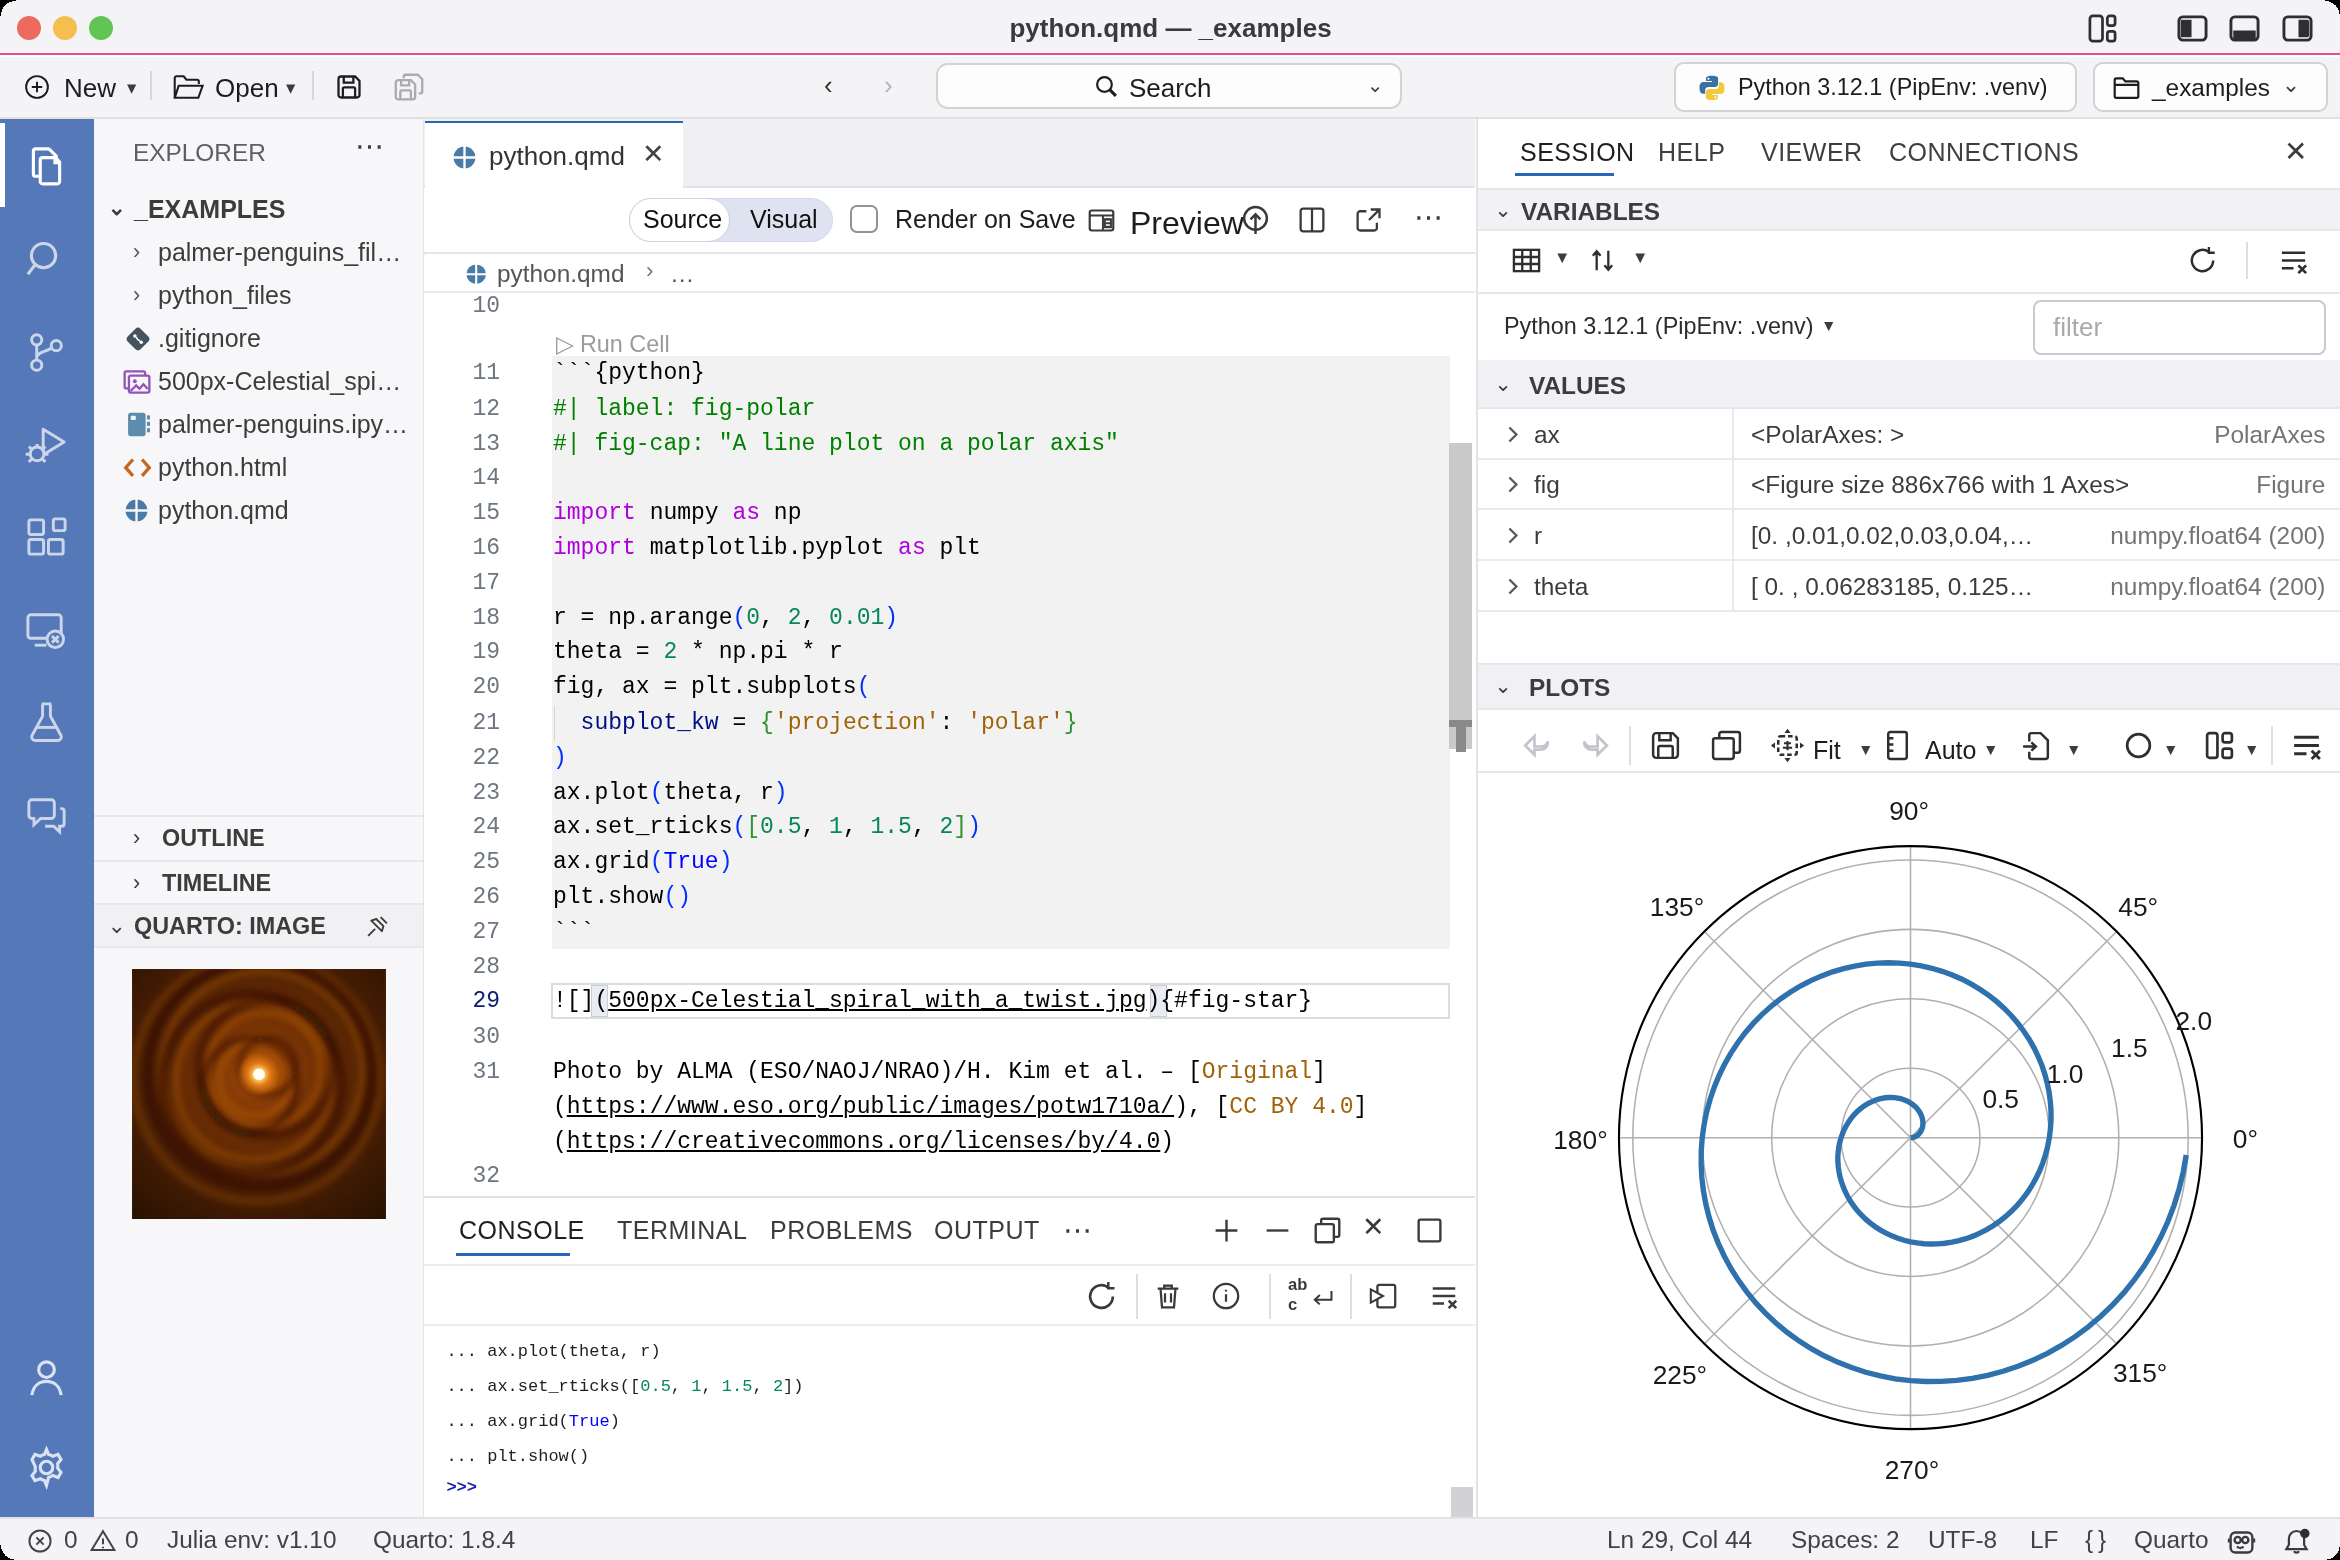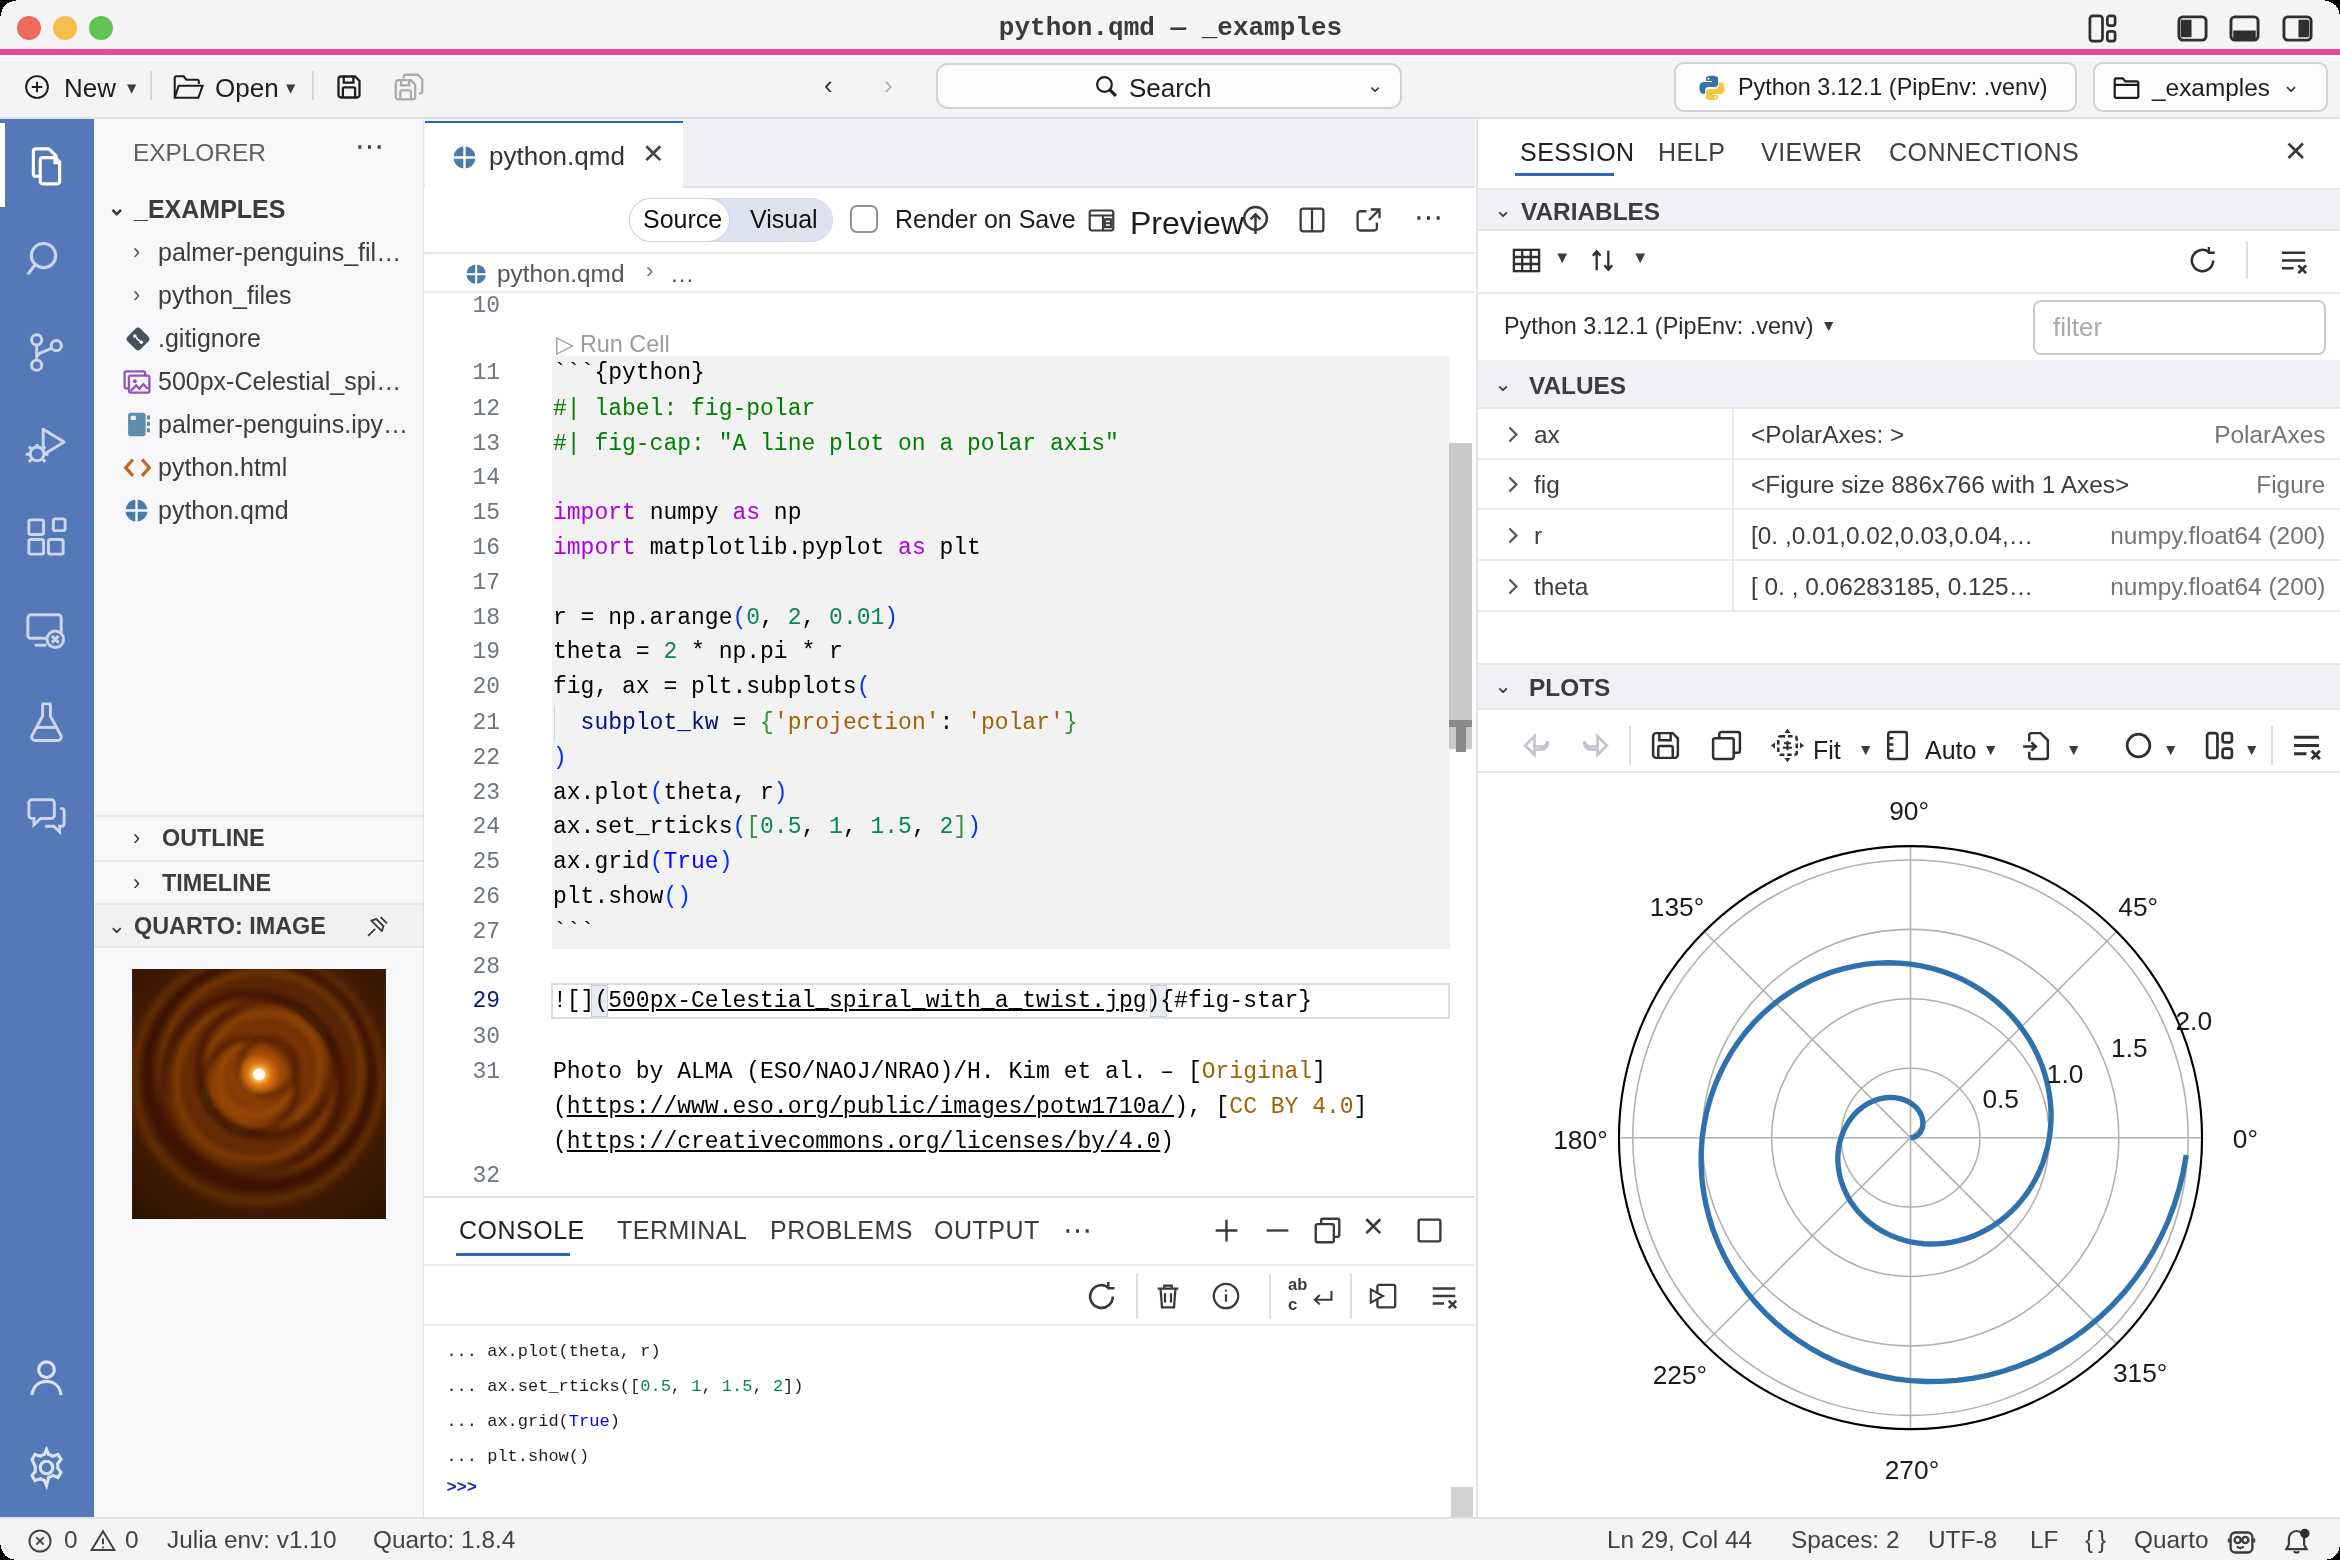--- a/index.html
+++ b/index.html
@@ -1,21 +1,21 @@
 <!DOCTYPE html>
 <html><head>
 <meta charset="utf-8">
 <style>
 * { margin:0; padding:0; box-sizing:border-box; }
 html,body { width:2341px; height:1560px; overflow:hidden; }
 body { font-family:"Liberation Sans", sans-serif; background:#fff; position:relative; color:#1f1f1f; }
 .abs { position:absolute; }
 svg { display:block; }
 
-#titlebar { position:absolute; left:0; top:0; width:2341px; height:55px; background:#f4f4f6; border-bottom:6px solid #ec4899;font-family:Liberation Mono, monospace; }
+#titlebar { position:absolute; left:0; top:0; width:2341px; height:55px; background:#f4f4f6; border-bottom:2px solid #ec4899; }
 .tl { position:absolute; top:15.6px; width:24.4px; height:24.4px; border-radius:50%; }
 #ttl { position:absolute; top:12.7px; left:0; width:2341px; text-align:center; font-size:26px; font-weight:700; color:#3a3a3c; }
 
 #toolbar { position:absolute; left:0; top:57px; width:2341px; height:62px; background:#f4f4f6; border-bottom:2px solid #e0e0e3; }
 .tbtxt { position:absolute; top:15.6px; font-size:26px; color:#1d1d1f; }
 .sep { position:absolute; top:13.7px; width:2px; height:29px; background:#d7d7da; }
 .chev { position:absolute; font-size:18.5px; color:#3c3c3e; }
 #searchbox { position:absolute; left:936px; top:5.9px; width:466px; height:46px; background:#fdfdfe; border:2px solid #d3d3d6; border-radius:11.7px; }
 .pillbtn { position:absolute; top:4.9px; height:50px; background:#fdfdfe; border:2px solid #d3d3d6; border-radius:9.8px; }
 

